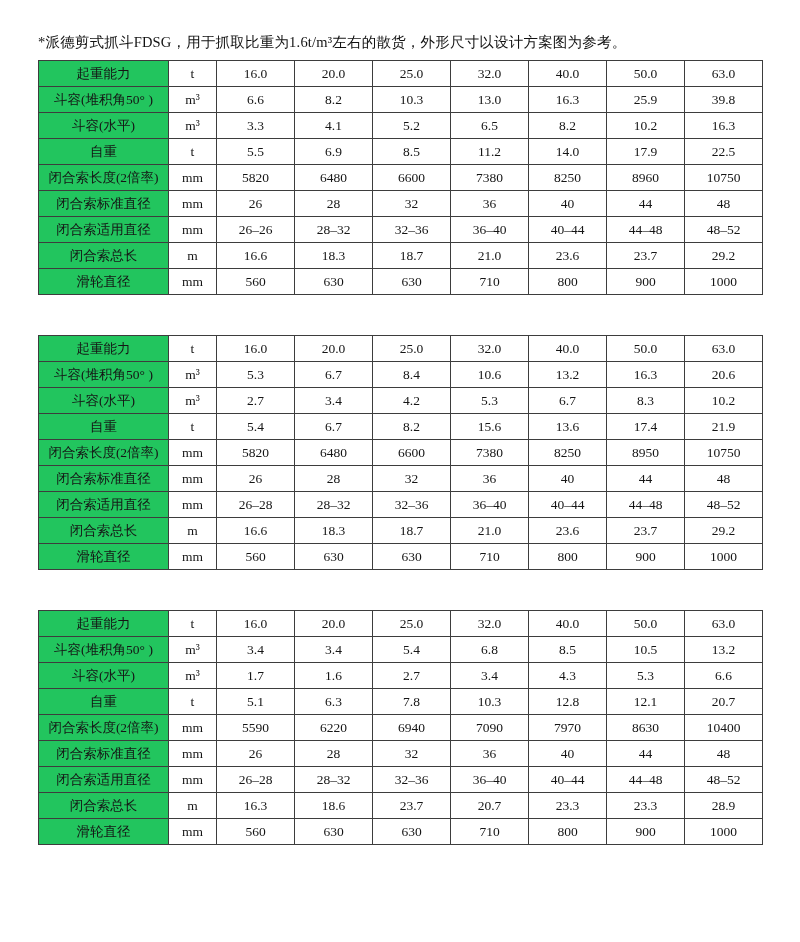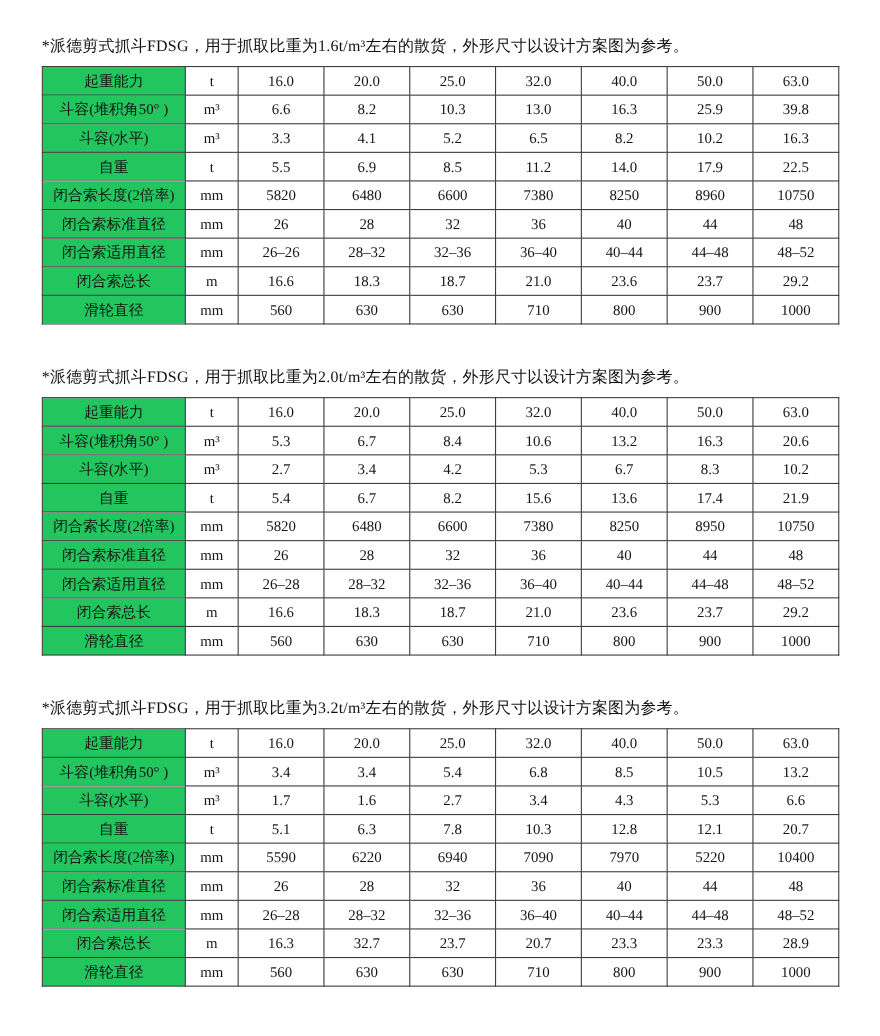--- a/index.html
+++ b/index.html
@@ -171,21 +171,20 @@
             <td class="value-cell">710</td>
             <td class="value-cell">800</td>
             <td class="value-cell">900</td>
             <td class="value-cell">1000</td>
           </tr>
         </tbody>
     </table>
   </div>
 
   <div class="section">
-    <p class="section-title">*派德剪式抓斗FDSG，用于抓取比重为2.0t/m³左右的散货，外形尺寸以设计方案图为参考。</p>
     <table class="spec-table">
       <colgroup>
         <col class="c-label">
           <col class="c-unit">
         <col class="c-val">
           <col class="c-val">
           <col class="c-val">
           <col class="c-val">
           <col class="c-val">
           <col class="c-val">
@@ -289,21 +288,20 @@
             <td class="value-cell">710</td>
             <td class="value-cell">800</td>
             <td class="value-cell">900</td>
             <td class="value-cell">1000</td>
           </tr>
         </tbody>
     </table>
   </div>
 
   <div class="section">
-    <p class="section-title">*派德剪式抓斗FDSG，用于抓取比重为3.2t/m³左右的散货，外形尺寸以设计方案图为参考。</p>
     <table class="spec-table">
       <colgroup>
         <col class="c-label">
           <col class="c-unit">
         <col class="c-val">
           <col class="c-val">
           <col class="c-val">
           <col class="c-val">
           <col class="c-val">
           <col class="c-val">
@@ -355,21 +353,21 @@
             <td class="value-cell">20.7</td>
           </tr>
           <tr>
             <td class="label-cell">闭合索长度(2倍率)</td>
             <td class="unit-cell">mm</td>
             <td class="value-cell">5590</td>
             <td class="value-cell">6220</td>
             <td class="value-cell">6940</td>
             <td class="value-cell">7090</td>
             <td class="value-cell">7970</td>
-            <td class="value-cell">5220</td>
+            <td class="value-cell">8630</td>
             <td class="value-cell">10400</td>
           </tr>
           <tr>
             <td class="label-cell">闭合索标准直径</td>
             <td class="unit-cell">mm</td>
             <td class="value-cell">26</td>
             <td class="value-cell">28</td>
             <td class="value-cell">32</td>
             <td class="value-cell">36</td>
             <td class="value-cell">40</td>
@@ -384,21 +382,21 @@
             <td class="value-cell">32–36</td>
             <td class="value-cell">36–40</td>
             <td class="value-cell">40–44</td>
             <td class="value-cell">44–48</td>
             <td class="value-cell">48–52</td>
           </tr>
           <tr>
             <td class="label-cell">闭合索总长</td>
             <td class="unit-cell">m</td>
             <td class="value-cell">16.3</td>
-            <td class="value-cell">32.7</td>
+            <td class="value-cell">18.6</td>
             <td class="value-cell">23.7</td>
             <td class="value-cell">20.7</td>
             <td class="value-cell">23.3</td>
             <td class="value-cell">23.3</td>
             <td class="value-cell">28.9</td>
           </tr>
           <tr>
             <td class="label-cell">滑轮直径</td>
             <td class="unit-cell">mm</td>
             <td class="value-cell">560</td>

